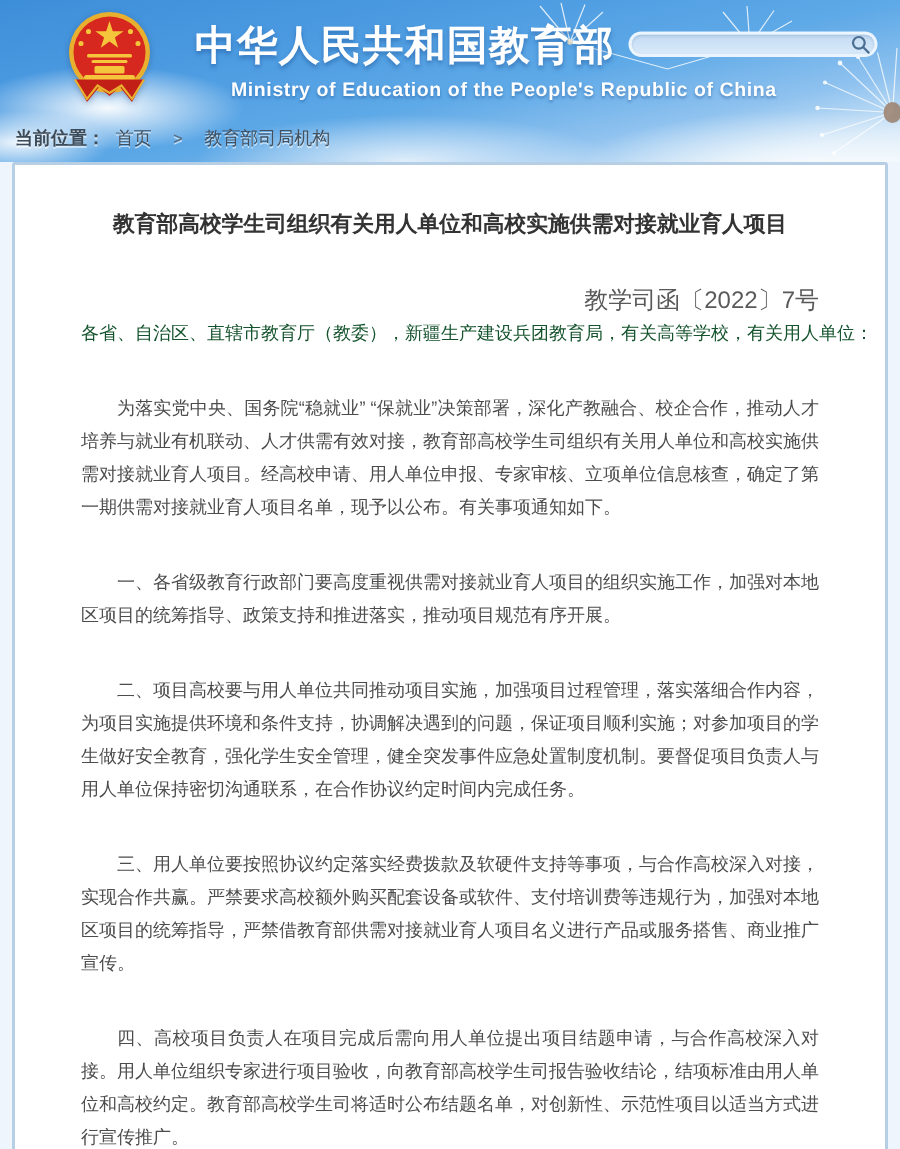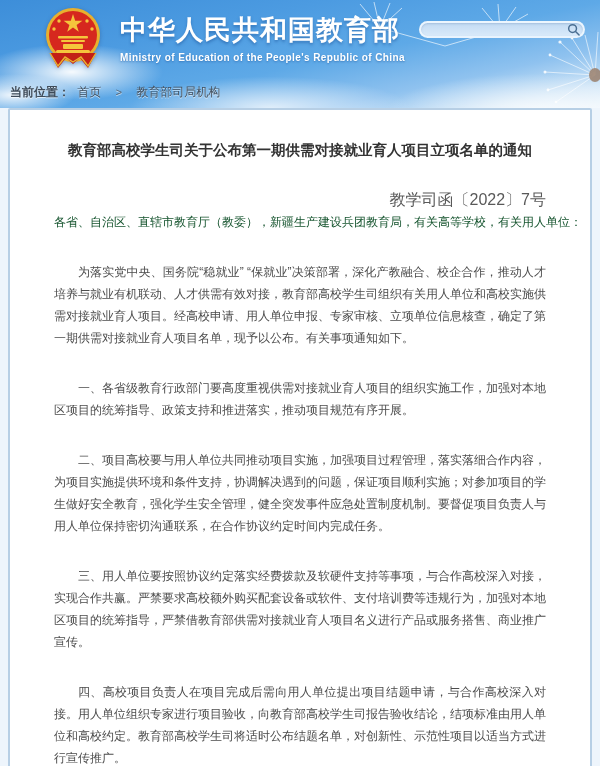--- a/index.html
+++ b/index.html
@@ -10,31 +10,31 @@
   
   .header {
     position:relative; width:600px; height:108px;
     background:
       radial-gradient(ellipse 130px 40px at 12% 72px, rgba(255,255,255,.95), rgba(255,255,255,0) 70%),
       radial-gradient(ellipse 90px 30px at 2% 95px, rgba(255,255,255,.9), rgba(255,255,255,0) 70%),
       radial-gradient(ellipse 200px 45px at 45% 108px, rgba(255,255,255,.75), rgba(255,255,255,0) 70%),
       radial-gradient(ellipse 220px 55px at 90% 112px, rgba(255,255,255,.8), rgba(255,255,255,0) 70%),
       linear-gradient(168deg, #3d8ed9 0%, #4c9be1 30%, #5ea9e7 55%, #8fc2ef 75%, #cfe5f7 90%, #e9f3fb 100%);
   }
-  .brand { position:absolute; left:38px; top:6px; display:flex; align-items:flex-start; }
+  .brand { position:absolute; left:38px; top:6px; display:flex; align-items:flex-start;gap:10px; }
   .emblem { width:70px; height:64px; flex:0 0 auto; filter:drop-shadow(0 1px 2px rgba(40,70,120,.4)); }
   .brand-text { margin-left:12px; padding-top:6px; }
   .site-title {
     font-size:27px; font-weight:bold; color:#ffffff; letter-spacing:1px;
     text-shadow:0 2px 3px rgba(25,80,150,.5);
     white-space:nowrap;
   }
   .site-subtitle {
-    margin-top:4px; font-size:10px; font-weight:bold; color:#ffffff;
-    letter-spacing:.4px; text-shadow:0 1px 2px rgba(25,80,150,.5); white-space:nowrap;
+    margin-top:4px; font-size:13px; font-weight:bold; color:#ffffff;
+    letter-spacing:.4px; text-shadow:0 1px 2px rgba(25,80,150,.5); white-space:nowrap;margin-left:24px;
   }
   .search-box {
     position:absolute; top:21px; right:15px; width:166px; height:17px;
     background:linear-gradient(180deg,#c3dbf3,#d9eafa);
     border:2px solid rgba(240,248,255,.85); border-radius:10px;
     display:flex; align-items:center; box-shadow:inset 0 1px 2px rgba(70,110,160,.25);
   }
   .search-input {
     flex:1; height:100%; border:none; outline:none; background:transparent;
     font-size:10px; color:#2c4a66; padding:0 4px 0 10px; font-family:inherit;
@@ -146,21 +146,21 @@
     <div class="breadcrumb">
       <span class="bc-label">当前位置：</span>
       <a>首页</a>
       <span class="bc-sep">&gt;</span>
       <a>教育部司局机构</a>
     </div>
   </div>
 
   <div class="content-box">
 
-    <h1 class="doc-title">教育部高校学生司关于公布第一期供需对接就业育人项目立项名单的通知</h1>
+    <h1 class="doc-title">教育部高校学生司组织有关用人单位和高校实施供需对接就业育人项目</h1>
 
     <div class="doc-number">教学司函〔2022〕7号</div>
 
     <p class="salutation">各省、自治区、直辖市教育厅（教委），新疆生产建设兵团教育局，有关高等学校，有关用人单位：</p>
 
     <p class="para">为落实党中央、国务院“稳就业” “保就业”决策部署，深化产教融合、校企合作，推动人才培养与就业有机联动、人才供需有效对接，教育部高校学生司组织有关用人单位和高校实施供需对接就业育人项目。经高校申请、用人单位申报、专家审核、立项单位信息核查，确定了第一期供需对接就业育人项目名单，现予以公布。有关事项通知如下。</p>
     <p class="para">一、各省级教育行政部门要高度重视供需对接就业育人项目的组织实施工作，加强对本地区项目的统筹指导、政策支持和推进落实，推动项目规范有序开展。</p>
     <p class="para">二、项目高校要与用人单位共同推动项目实施，加强项目过程管理，落实落细合作内容，为项目实施提供环境和条件支持，协调解决遇到的问题，保证项目顺利实施；对参加项目的学生做好安全教育，强化学生安全管理，健全突发事件应急处置制度机制。要督促项目负责人与用人单位保持密切沟通联系，在合作协议约定时间内完成任务。</p>
     <p class="para">三、用人单位要按照协议约定落实经费拨款及软硬件支持等事项，与合作高校深入对接，实现合作共赢。严禁要求高校额外购买配套设备或软件、支付培训费等违规行为，加强对本地区项目的统筹指导，严禁借教育部供需对接就业育人项目名义进行产品或服务搭售、商业推广宣传。</p>
     <p class="para">四、高校项目负责人在项目完成后需向用人单位提出项目结题申请，与合作高校深入对接。用人单位组织专家进行项目验收，向教育部高校学生司报告验收结论，结项标准由用人单位和高校约定。教育部高校学生司将适时公布结题名单，对创新性、示范性项目以适当方式进行宣传推广。</p>

